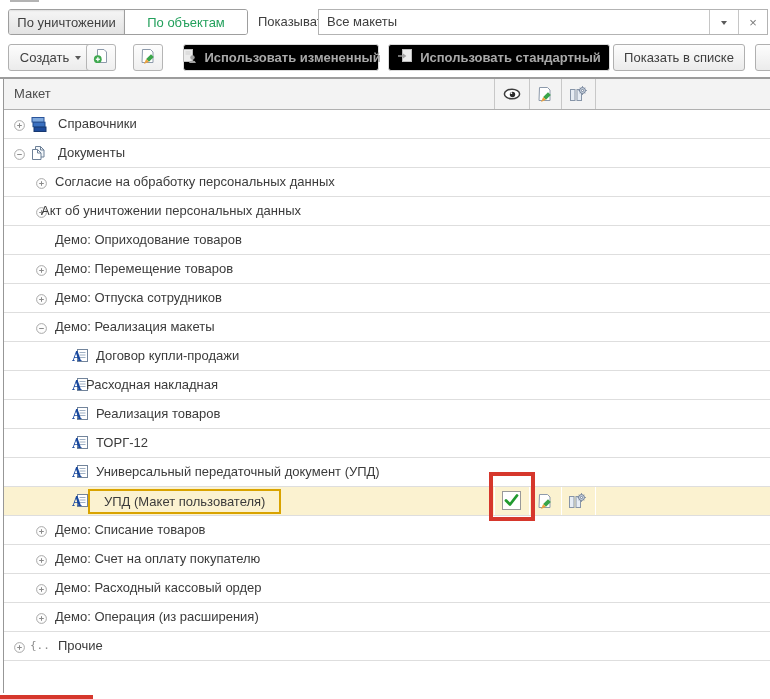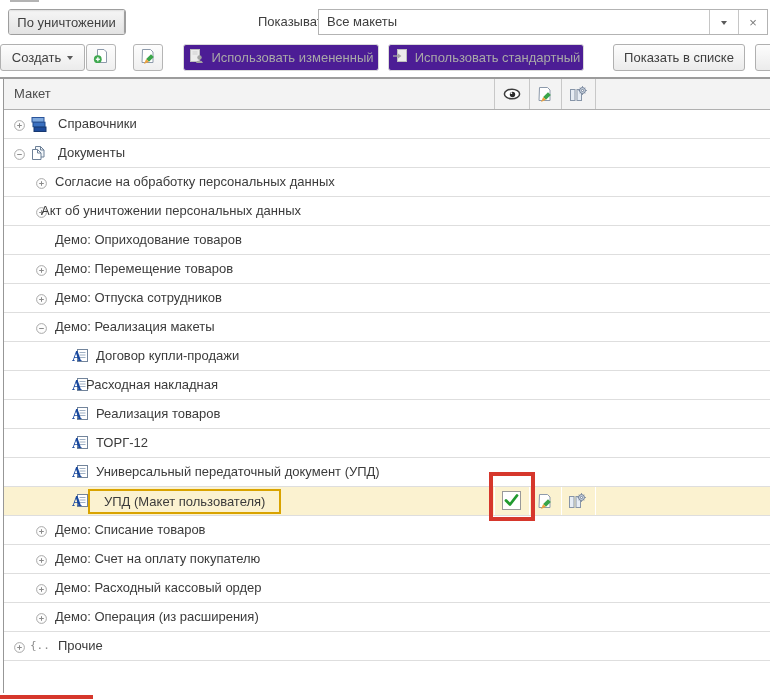--- a/index.html
+++ b/index.html
@@ -19,21 +19,21 @@
          background:#fff;display:flex;box-sizing:border-box;}
   .combo-value{flex:1;padding-left:8px;line-height:24px;white-space:nowrap;overflow:hidden;}
   .combo-btn{width:28px;border-left:1px solid #c6c6c6;display:flex;align-items:center;justify-content:center;
              background:#fff;cursor:pointer;}
   .caret{width:0;height:0;border:3.5px solid transparent;border-top:4.5px solid #5a5a5a;margin-top:4px;}
   .xglyph{color:#7a7a7a;font-size:13px;line-height:1;}
   
   .btn{position:absolute;top:44px;height:27px;display:flex;align-items:center;justify-content:center;gap:6px;
        border:1px solid #b0b0b0;border-radius:3px;background:linear-gradient(#fdfdfd,#ebebeb);
        color:#3f3f3f;box-sizing:border-box;cursor:pointer;white-space:nowrap;}
-  .btn.disabled{border-color:#dadada;background:#4c1d95;color:#a9a9a9;cursor:default;}
+  .btn.disabled{border-color:#dadada;background:#000000;color:#a9a9a9;cursor:default;font-weight:bold;}
   .icon-btn{position:absolute;top:44px;width:30px;height:27px;border:1px solid #b5b5b5;border-radius:3px;
             background:linear-gradient(#fdfdfd,#efefef);display:flex;align-items:center;justify-content:center;
             box-sizing:border-box;cursor:pointer;}
   
   .table-top-line{position:absolute;left:0;top:77px;width:770px;height:2px;background:#9c9c9c;}
   .table{position:absolute;left:3px;top:79px;width:767px;height:614px;border-left:1px solid #979797;box-sizing:border-box;}
   .thead{position:relative;height:30px;background:#f3f3f3;border-bottom:1px solid #b0b0b0;}
   .thead .hlbl{position:absolute;left:10px;line-height:30px;color:#4d4d4d;}
   .hsep{position:absolute;top:0;bottom:0;width:1px;background:#c8c8c8;}
   .hicon{position:absolute;display:flex;align-items:center;justify-content:center;}
@@ -51,33 +51,36 @@
 </head>
 <body>
 
 <div class="screen" style="--green: #23a05c; --selbg: #fbf2d0; --focus: #d9a300; --red: #d6372c;">
   <div class="stub-line"></div>
 
   <div class="segmented">
     <div class="seg seg-left">
       <span>По уничтожении</span>
     </div>
+    <div class="seg seg-right">
+      <span>По объектам</span>
+    </div>
   </div>
   <span class="filter-label">Показывать:</span>
   <div class="combo">
     <span class="combo-value">Все макеты</span>
     <span class="combo-btn">
         <span class="caret"></span>
       </span>
     <span class="combo-btn">
         <span class="xglyph">×</span>
       </span>
   </div>
 
-  <div class="btn" style="left:0;width:85px;">
+  <div class="btn" style="left:8px;width:85px;">
     <span>Создать</span>
     <span class="caret"></span>
   </div>
   <div class="icon-btn" style="left:86px;">
     <span id="svg-newdoc"><svg width="16" height="16" viewBox="0 0 16 16">
           <path d="M4.5 1.5 h6.5 l2.5 2.5 v10.5 h-9 z" fill="#fff" stroke="#8d9aab"></path>
           <circle cx="4.8" cy="11.2" r="3.9" fill="#3fa94f"></circle>
           <rect x="4.2" y="9.2" width="1.3" height="4.1" fill="#fff"></rect>
           <rect x="2.8" y="10.6" width="4.1" height="1.3" fill="#fff"></rect>
         </svg></span>
@@ -92,21 +95,21 @@
   <div class="btn disabled" style="left:183px;width:196px;">
     <span id="svg-person-doc"><svg width="17" height="16" viewBox="0 0 17 16">
           <rect x="2.5" y="1.5" width="9" height="12" fill="#ececec" stroke="#bdbdbd"></rect>
           <line x1="4.5" y1="4" x2="9.5" y2="4" stroke="#cfcfcf"></line>
           <line x1="4.5" y1="6" x2="9.5" y2="6" stroke="#cfcfcf"></line>
           <circle cx="11.5" cy="9.5" r="2.2" fill="#a3a3a3"></circle>
           <path d="M8 15 a3.6 3.2 0 0 1 7 0 z" fill="#a3a3a3"></path>
         </svg></span>
     <span>Использовать измененный</span>
   </div>
-  <div class="btn disabled" style="left:388px;width:196px;">
+  <div class="btn disabled" style="left:388px;width:222px;">
     <span id="svg-arrow-doc"><svg width="17" height="16" viewBox="0 0 17 16">
           <rect x="5.5" y="1.5" width="9" height="12" fill="#ececec" stroke="#bdbdbd"></rect>
           <path d="M1 8 h6" stroke="#a3a3a3" stroke-width="1.4"></path>
           <path d="M6 5.6 L9.4 8 L6 10.4 Z" fill="#a3a3a3"></path>
         </svg></span>
     <span>Использовать стандартный</span>
   </div>
   <div class="btn" style="left:613px;width:132px;">
     <span>Показать в списке</span>
   </div>

